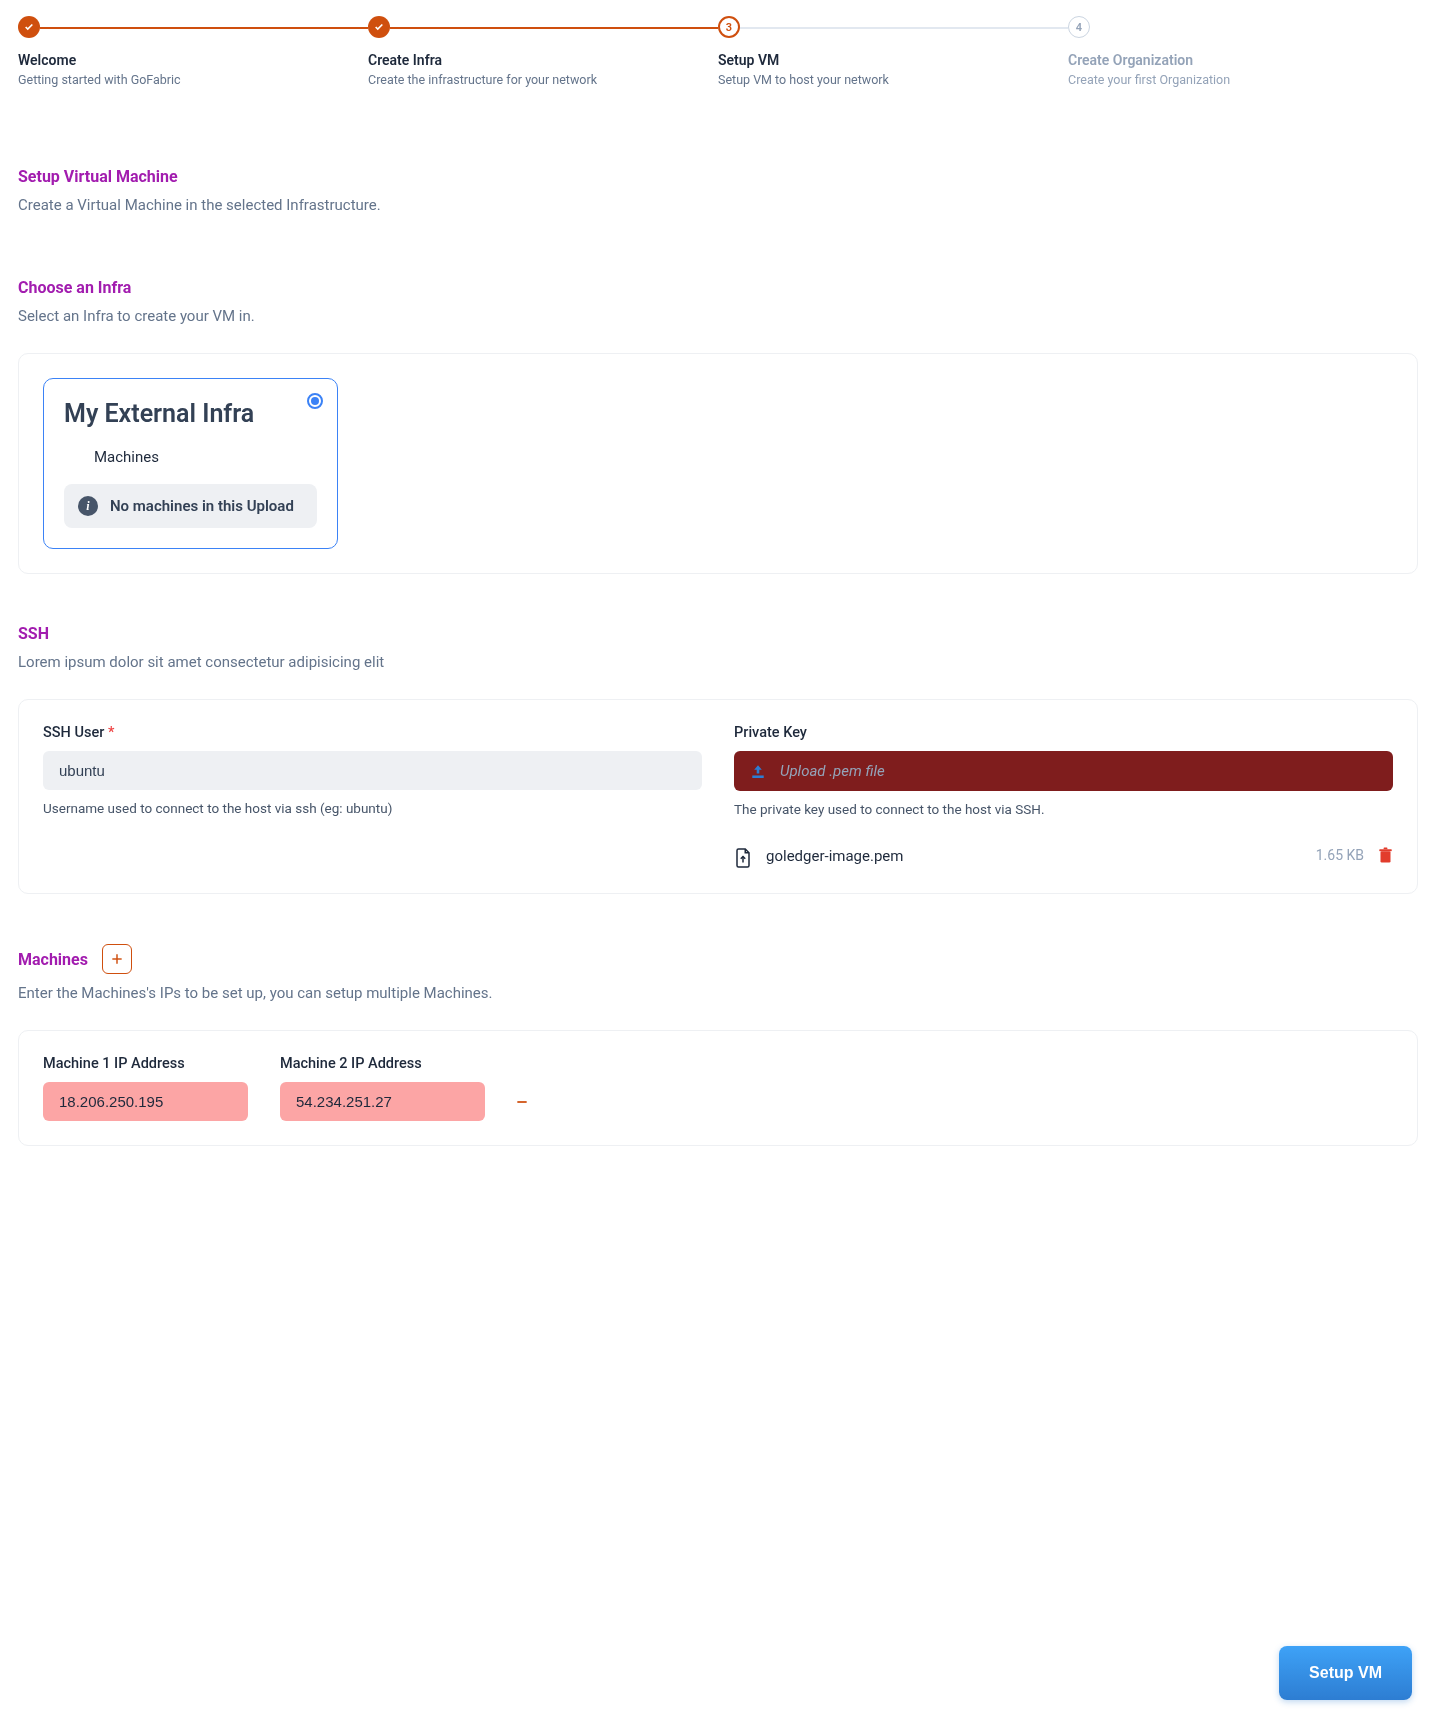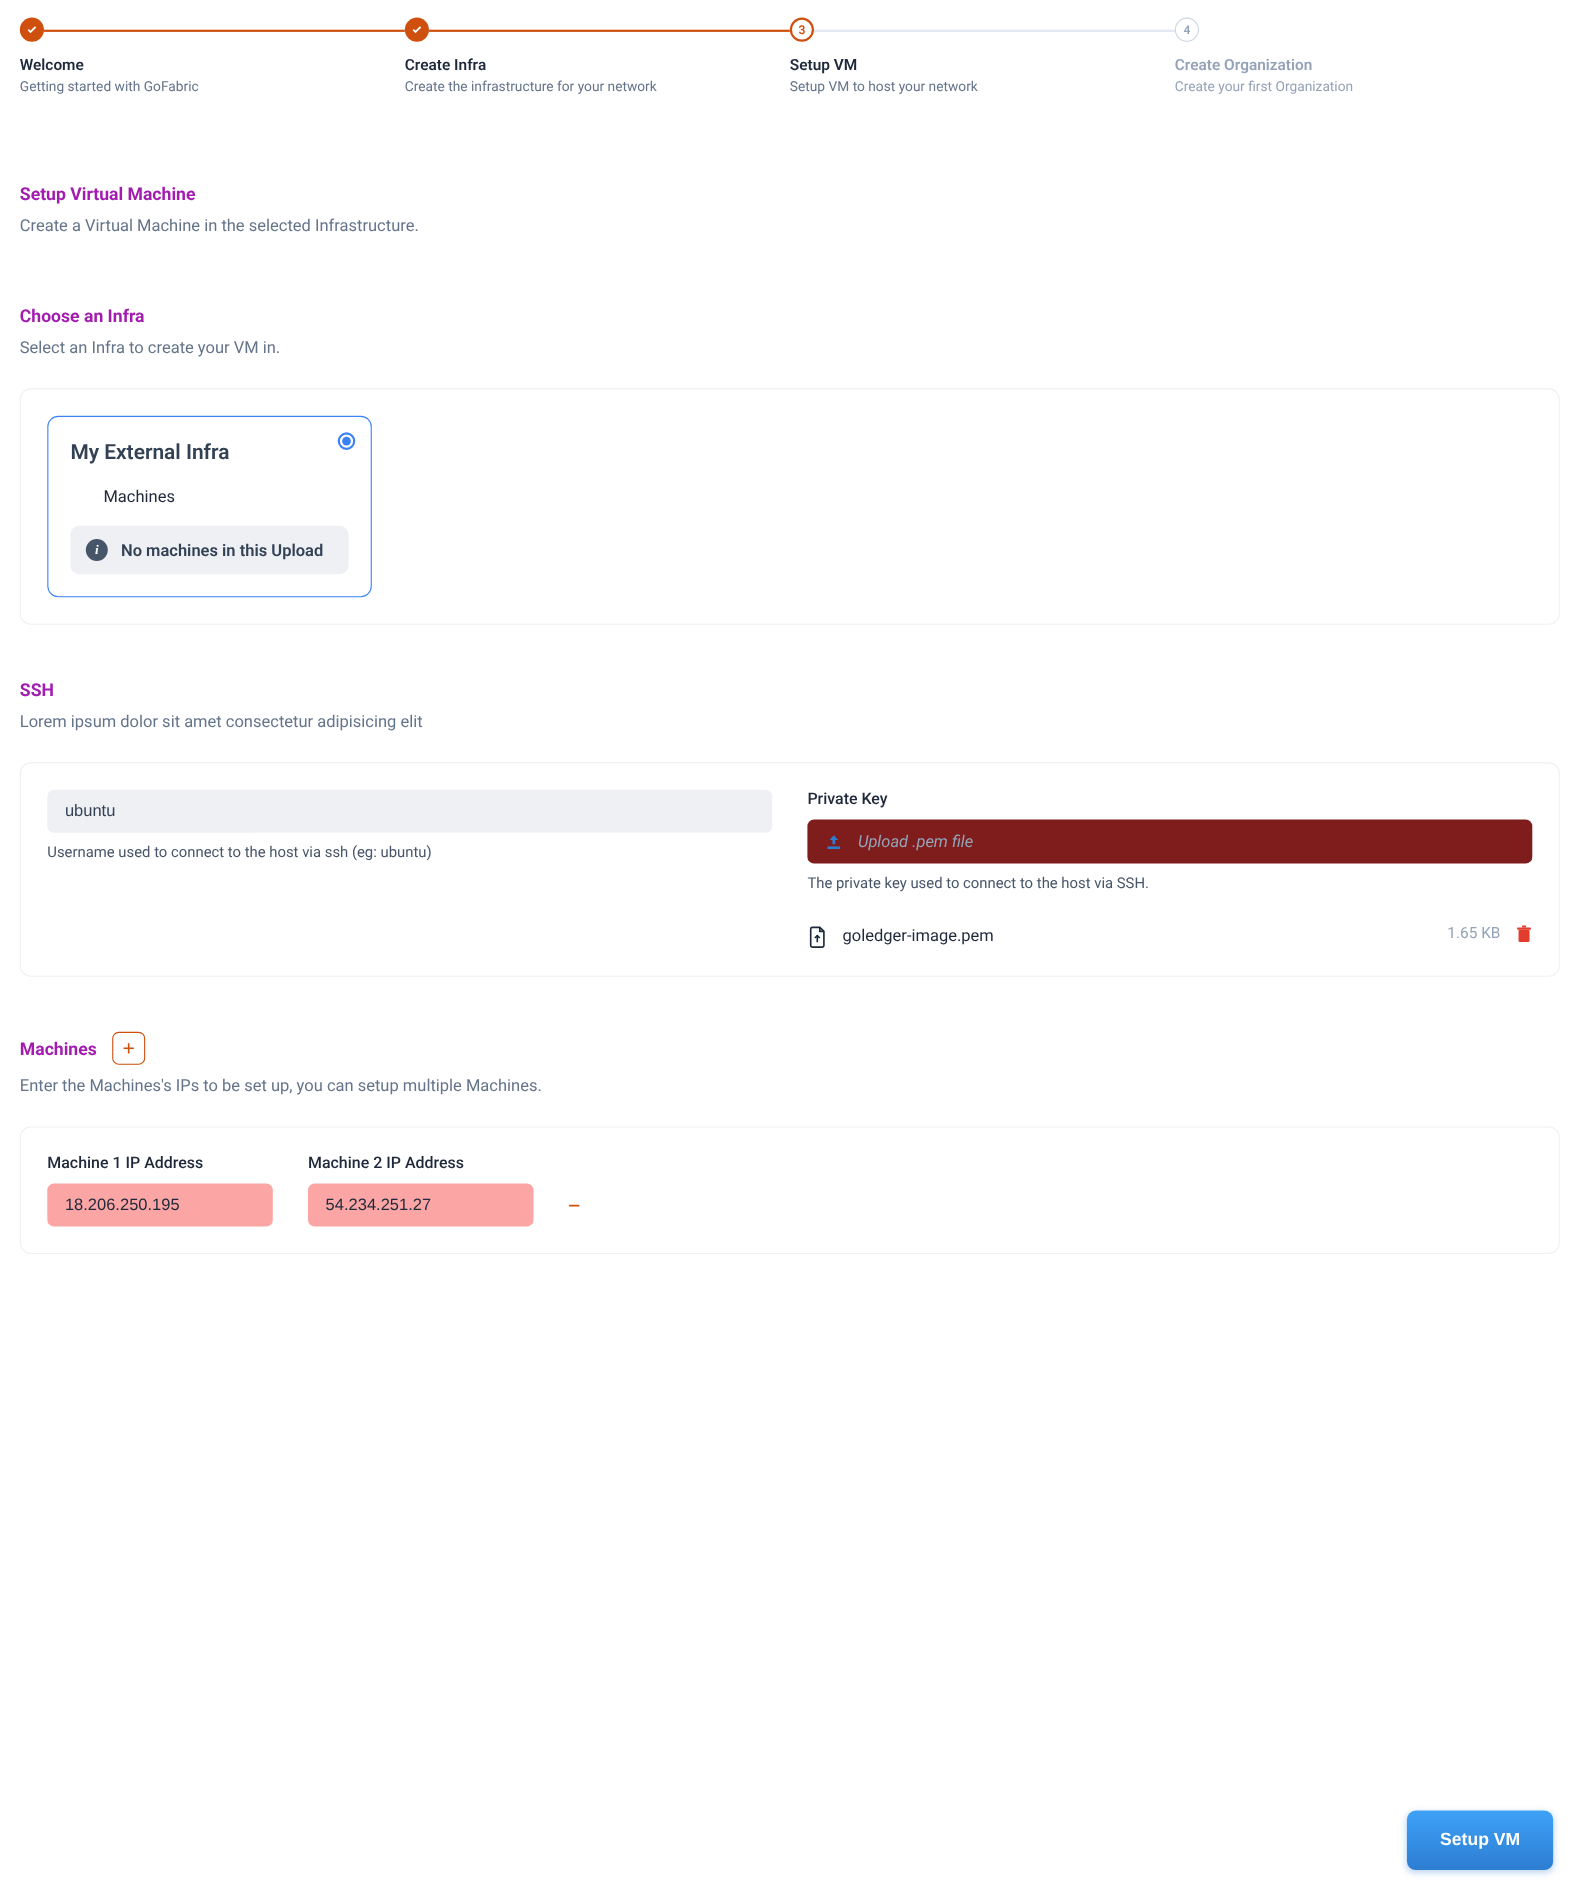--- a/index.html
+++ b/index.html
@@ -111,21 +111,21 @@
       justify-content: center;
     }
     .radio-dot::after {
       content: '';
       width: 8px;
       height: 8px;
       background: #3b82f6;
       border-radius: 50%;
     }
     .infra-title {
-      font-size: 19px;
+      font-size: 25px;
       font-weight: 600;
       color: #334155;
       margin-bottom: 20px;
     }
     .infra-subtitle {
       font-size: 15px;
       color: #1e293b;
       margin-left: 30px;
       margin-bottom: 18px;
     }
@@ -341,20 +341,23 @@
     </div>
   </div>
 </div>
 
 <h2 class="section-title">SSH</h2>
 <p class="section-sub">Lorem ipsum dolor sit amet consectetur adipisicing elit</p>
 
 <div class="panel">
   <div class="ssh-grid">
     <div>
+      <div class="field-label">
+        <span>SSH User</span> <span class="req">*</span>
+      </div>
       <input class="text-input" value="ubuntu" style="">
       <div class="field-hint">Username used to connect to the host via ssh (eg: ubuntu)</div>
     </div>
     <div>
       <div class="field-label">Private Key</div>
       <div class="upload-input">
         <svg class="icon-svg" width="16" height="14" viewBox="0 0 24 22" fill="#2d7dd2">
             <path d="M12 2 L18 9 L14 9 L14 15 L10 15 L10 9 L6 9 Z"></path>
             <rect x="3" y="18" width="18" height="4"></rect>
           </svg>

